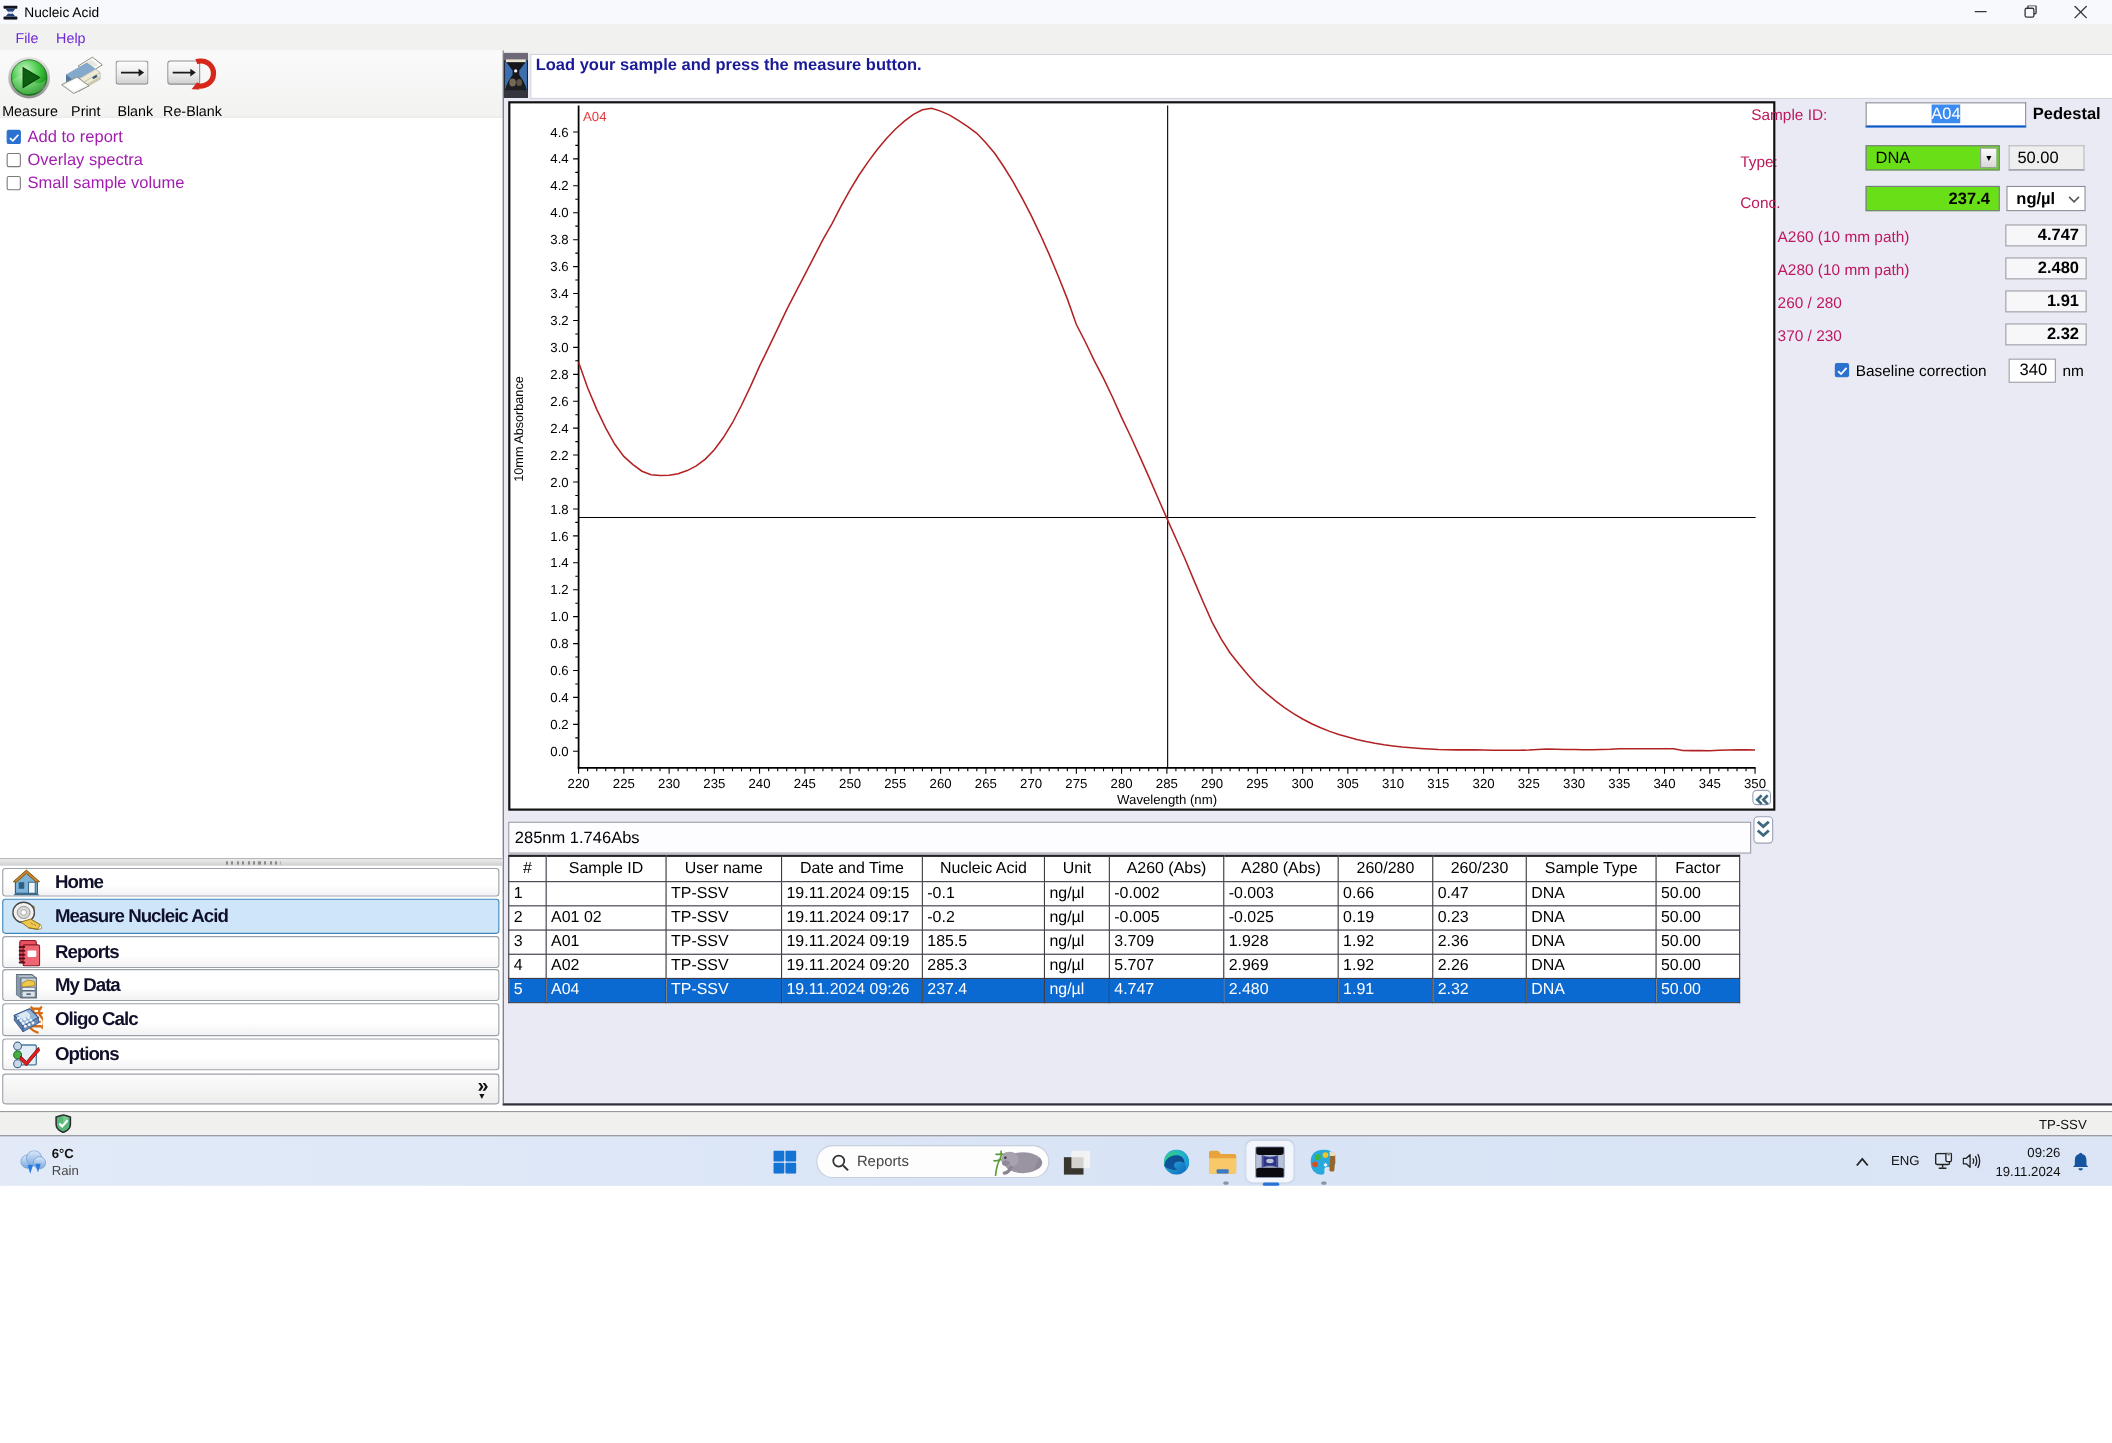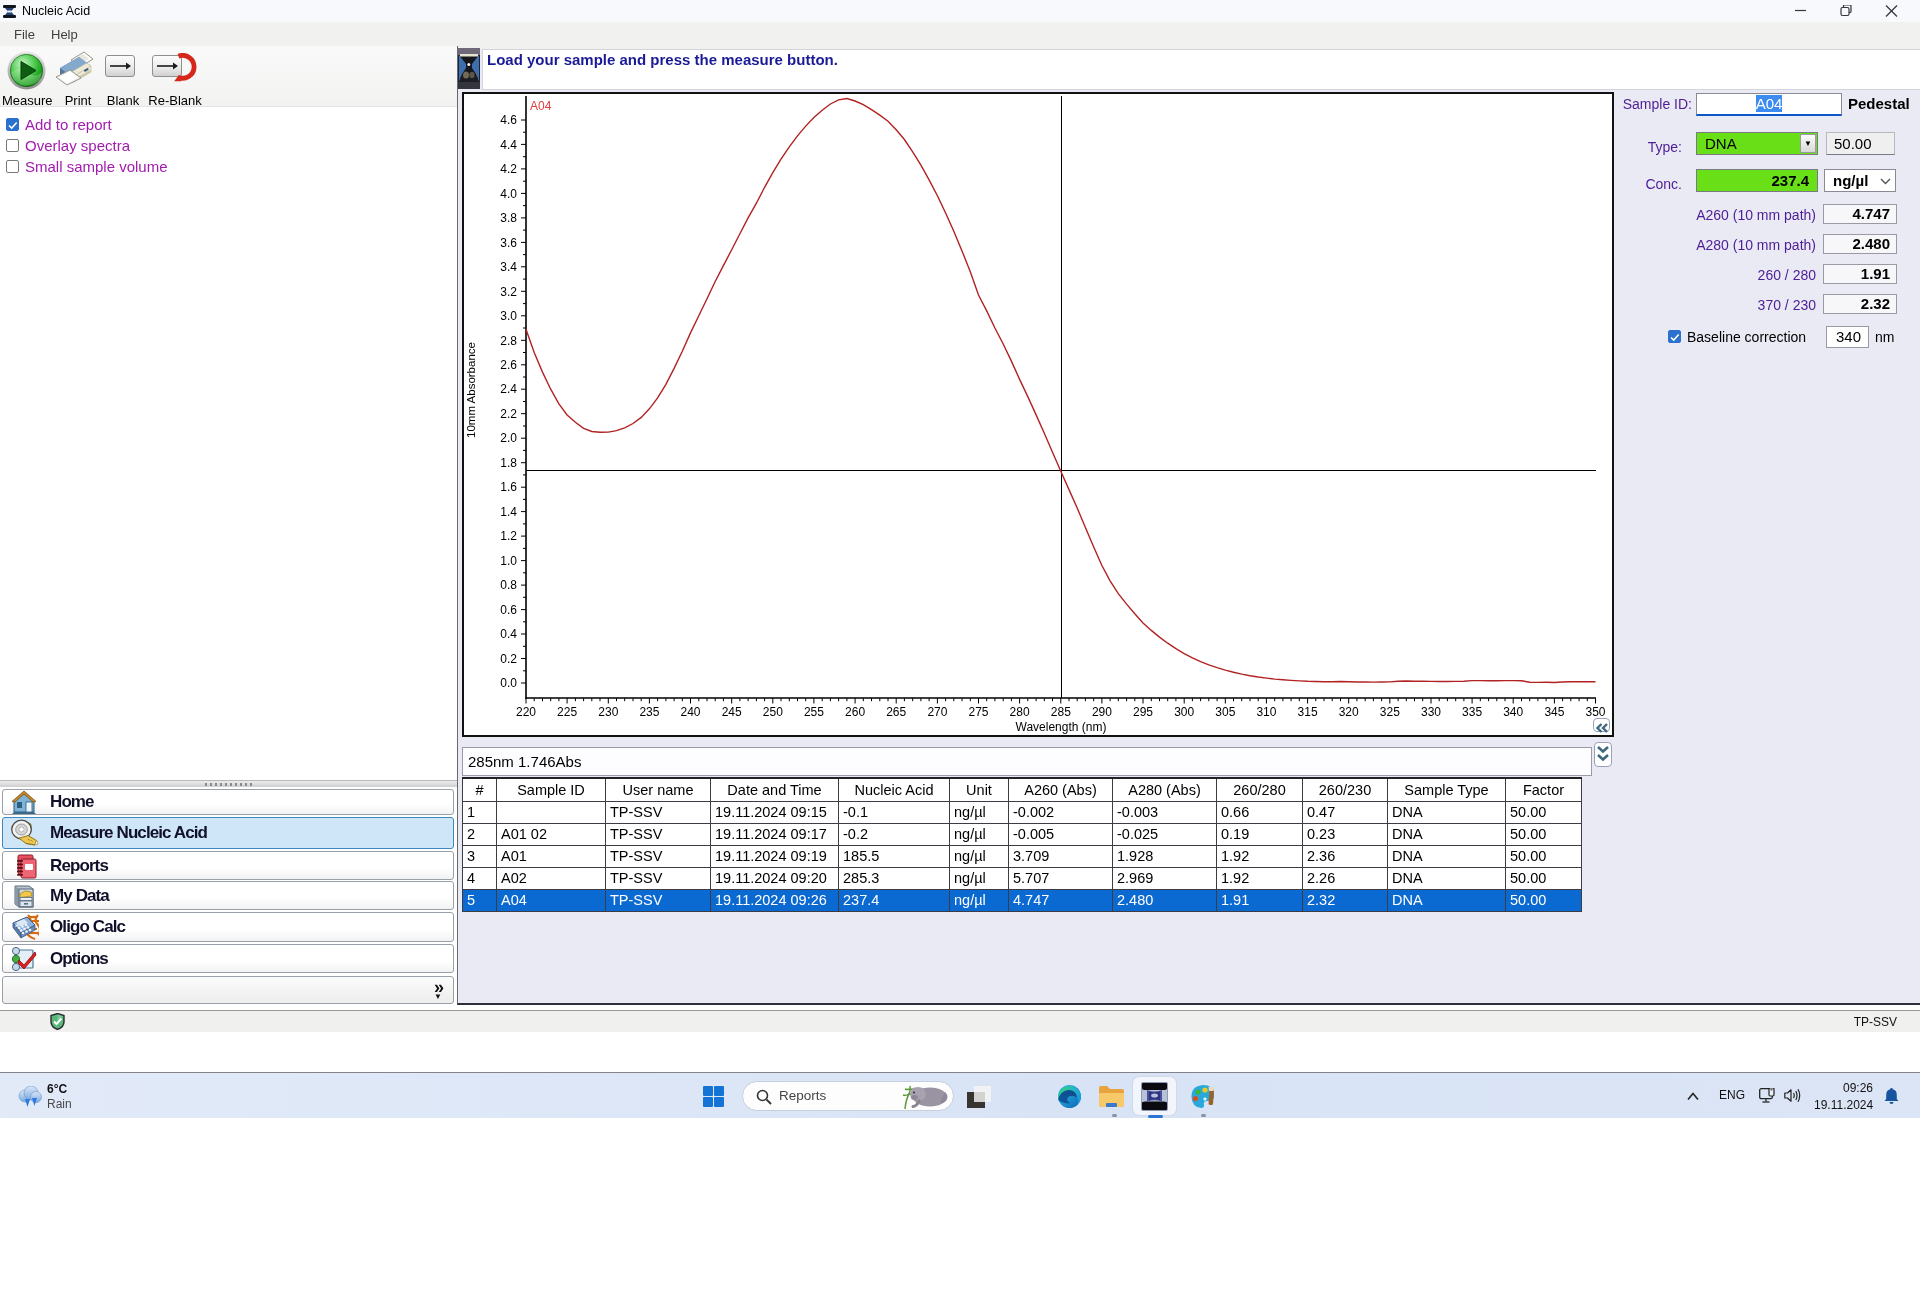--- a/index.html
+++ b/index.html
@@ -1,49 +1,49 @@
 <!DOCTYPE html>
 <html><head>
 <meta charset="utf-8">
 <style>
 * { margin:0; padding:0; box-sizing:border-box; }
 html,body { width:1920px; height:1312px; background:#fff; font-family:"Liberation Sans", sans-serif; overflow:hidden; }
 .abs { position:absolute; }
 #page { position:relative; width:1920px; height:1312px;text-decoration:underline; }
 
 #titlebar { left:0; top:0; width:1920px; height:22px; background:#f7f9fd; }
-#menubar { left:0; top:22px; width:1920px; height:24px; background:#f1f1f0; font-size:13px; color:#404040; }
+#menubar { left:0; top:22px; width:1920px; height:24px; background:#f1f1f0; font-size:13px; color:#6d28d9; }
 #toolzone { left:0; top:46px; width:530px; height:61px; background:linear-gradient(#fafafa,#f2f2f1); border-bottom:1px solid #e3e3e3; }
 .toollabel { position:absolute; top:47px; font-size:13px; color:#000; text-align:center; white-space:nowrap; }
 .cbrow { position:absolute; font-size:15px; color:#a21caf; }
 .cbx { position:absolute; width:13px; height:13px; border:1px solid #7a7a7a; border-radius:2px; background:#fff; }
 .cbx.on { background:#2a71d0; border-color:#2a71d0; }
 .cbx.on svg { position:absolute; left:1px; top:2px; }
 
 #mainpanel { left:457px; top:46px; width:1463px; height:959px; background:#eaeaf5; border-left:1px solid #686870; border-bottom:2px solid #30303a; }
 #msgbar { left:482px; top:49px; width:1438px; height:41px; background:#fff; border:1px solid #d4d4dc; border-right:none; }
 #msgtext { left:487px; top:51px; font-size:15px; font-weight:bold; color:#1a1a96; }
 #chartbox { left:462px; top:92px; width:1152px; height:645px; background:#fff; border:2px solid #111; }
 #valbox { left:462px; top:747px; width:1130px; height:29px; background:#fdfdff; border:1px solid #9a9aa8; font-size:15px; color:#000; line-height:27px; padding-left:5px; }
 .chevbtn { position:absolute; background:#fff; border:1.5px solid #9aa2b8; border-radius:4px; }
 
 #rtable { left:462px; top:777px; border-collapse:collapse; font-size:14.5px; color:#000; table-layout:fixed; }
 #rtable td { border:1px solid #3c3c44; padding:0 0 0 4px; height:22px; overflow:hidden; white-space:nowrap; background:#fff; }
 #rtable tr.hdr td { text-align:center; padding:0; height:23px; border-top:2px solid #222; }
 #rtable tr.sel td { background:#0b69d2; color:#fff; }
 
-.rlabel { position:absolute; font-size:14px; color:#4c1d95; text-align:right; }
+.rlabel { position:absolute; font-size:14px; color:#be185d; }
 .rvalbox { position:absolute; background:#f7f7fa; border:1px solid #9a9aa4; font-weight:bold; font-size:15px; color:#000; text-align:right; padding-right:6px; }
 
 .navbtn { position:absolute; left:2px; width:452px; background:linear-gradient(#ffffff 60%,#f2f2f4); border:1px solid #9aa0a8; border-radius:3px; }
 .navbtn .txt { position:absolute; left:47px; top:50%; transform:translateY(-50%); font-size:17px; font-weight:bold; color:#10102a; letter-spacing:-0.9px;text-align:right; }
 .navbtn svg { position:absolute; left:8px; top:50%; transform:translateY(-50%); }
 
 #statusbar { left:0; top:1010px; width:1920px; height:22px; background:#f0f0ef; border-top:1px solid #9a9a9a; }
-#taskbar { left:0; top:1032px; width:1920px; height:46px; background:linear-gradient(90deg,#e2eaf8 0%,#dde7f7 30%,#d8e3f5 55%,#dbe5f6 100%); border-top:1px solid #83838b;margin-top:40px; }
+#taskbar { left:0; top:1032px; width:1920px; height:46px; background:linear-gradient(90deg,#e2eaf8 0%,#dde7f7 30%,#d8e3f5 55%,#dbe5f6 100%); border-top:1px solid #83838b; }
 .tbtxt { position:absolute; font-size:12px; color:#111; }
 </style>
 </head>
 <body>
 <div id="page">
   <div class="abs" id="titlebar">
     <svg class="abs" style="left:3px;top:5px" width="13" height="13" viewBox="0 0 13 13">
       <rect x="0" y="0" width="13" height="3" rx="1" fill="#10141f"></rect>
       <rect x="0" y="10" width="13" height="3" rx="1" fill="#10141f"></rect>
       <path d="M2 3 L11 3 L8 6.5 L11 10 L2 10 L5 6.5 Z" fill="#26427a"></path>

